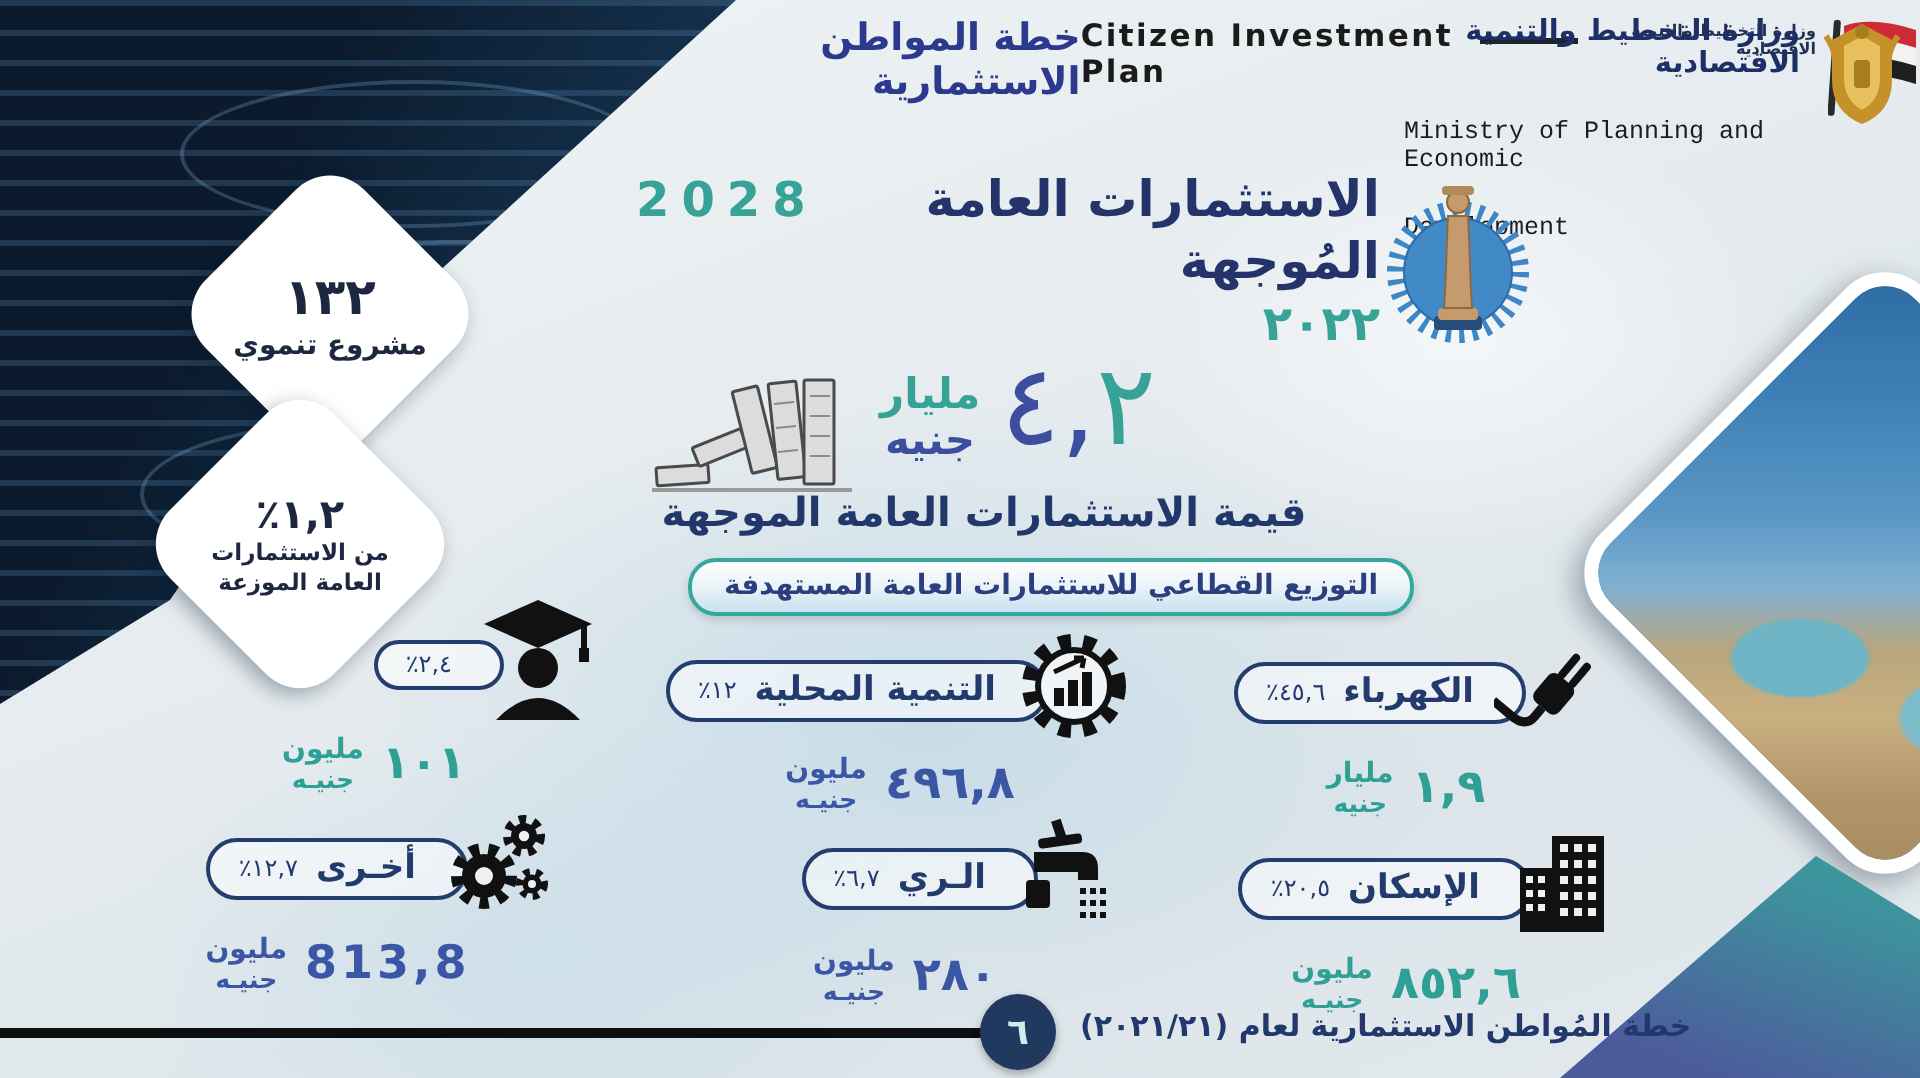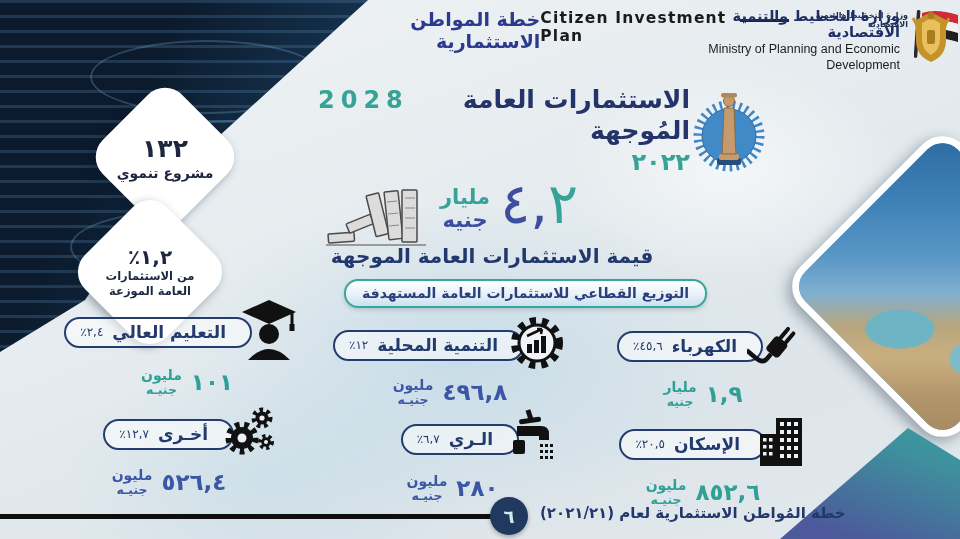--- a/index.html
+++ b/index.html
@@ -23,21 +23,21 @@
   .brand-left{position:absolute;left:336px;top:8px;display:flex;align-items:flex-start;gap:6px;}
   .bl-text{display:flex;flex-direction:row;align-items:flex-start;}
   .bl-ar{font-size:19px;font-weight:bold;color:#2c3a8e;direction:rtl;}
   .bl-en{font-size:15.5px;font-weight:bold;color:#1b1b1b;letter-spacing:1.2px;margin-top:1px;}
   .bl-sub{display:flex;align-items:center;gap:5px;margin-top:3px;}
   .bl-line{width:58px;height:3px;background:#1c2430;}
   .bl-min{font-size:8px;font-weight:bold;color:#233053;direction:rtl;}
   .brand-right{position:absolute;left:702px;top:8px;display:flex;align-items:flex-start;gap:8px;}
   .br-text{display:flex;flex-direction:column;width:198px;}
   .br-ar{font-size:14.5px;font-weight:bold;color:#1e2f66;direction:rtl;text-align:right;}
-  .br-en{font-family:Liberation Sans, sans-serif;font-size:12.5px;color:#1d1d1d;line-height:1.15;text-align:right;margin-top:2px;}
+  .br-en{font-family:Liberation Mono, monospace;font-size:12.5px;color:#1d1d1d;line-height:1.15;text-align:left;margin-top:19px;}
 
   
   .title{position:absolute;left:318px;top:84px;width:372px;direction:rtl;}
   .t-line{display:flex;align-items:baseline;justify-content:space-between;line-height:1.25;}
   .t1{font-size:25px;font-weight:bold;color:#24346b;}
   .t2a{font-size:26px;font-weight:bold;color:#37a296;}
   .t2b{font-size:26px;font-weight:bold;color:#3c3f77;}
   .year{font-size:24px;font-weight:bold;color:#37a296;letter-spacing:6px;}
   .seal{position:absolute;left:690px;top:88px;}
 
@@ -233,21 +233,20 @@
       <span class="s-icon">
         <svg width="66" height="64" viewBox="0 0 66 64">
           <polygon points="33,2 6,14 33,26 60,14" fill="#111"></polygon>
           <path d="M56,15 v12" stroke="#111" stroke-width="3"></path>
           <rect x="53.5" y="26" width="5" height="7" fill="#111"></rect>
           <circle cx="33" cy="36" r="10" fill="#111"></circle>
           <path d="M12,62 Q33,40 54,62 Z" fill="#111"></path>
         </svg>
       </span>
       <span class="pill">
-        <span class="s-name">التعليم العالي</span>
         <span class="s-pct">٢,٤٪</span>
       </span>
     </div>
     <div class="v-row teal-text">
       <span class="num">١٠١</span>
       <span class="unit-stack">
         <span class="unit-top">مليون</span>
         <span class="unit-bot">جنيـه</span>
       </span>
     </div>
@@ -321,21 +320,21 @@
               <circle cx="48" cy="40" r="2" fill="#eef1f4"></circle>
           </g>
         </svg>
       </span>
       <span class="pill">
         <span class="s-name">أخـرى</span>
         <span class="s-pct">١٢,٧٪</span>
       </span>
     </div>
     <div class="v-row blue-text">
-      <span class="num">٥٢٦,٤</span>
+      <span class="num">813,8</span>
       <span class="unit-stack">
         <span class="unit-top">مليون</span>
         <span class="unit-bot">جنيـه</span>
       </span>
     </div>
   </div>
 
   <div class="sector" style="left:340px;top:406px;width:225px;">
     <div class="s-head">
       <span class="s-icon">

